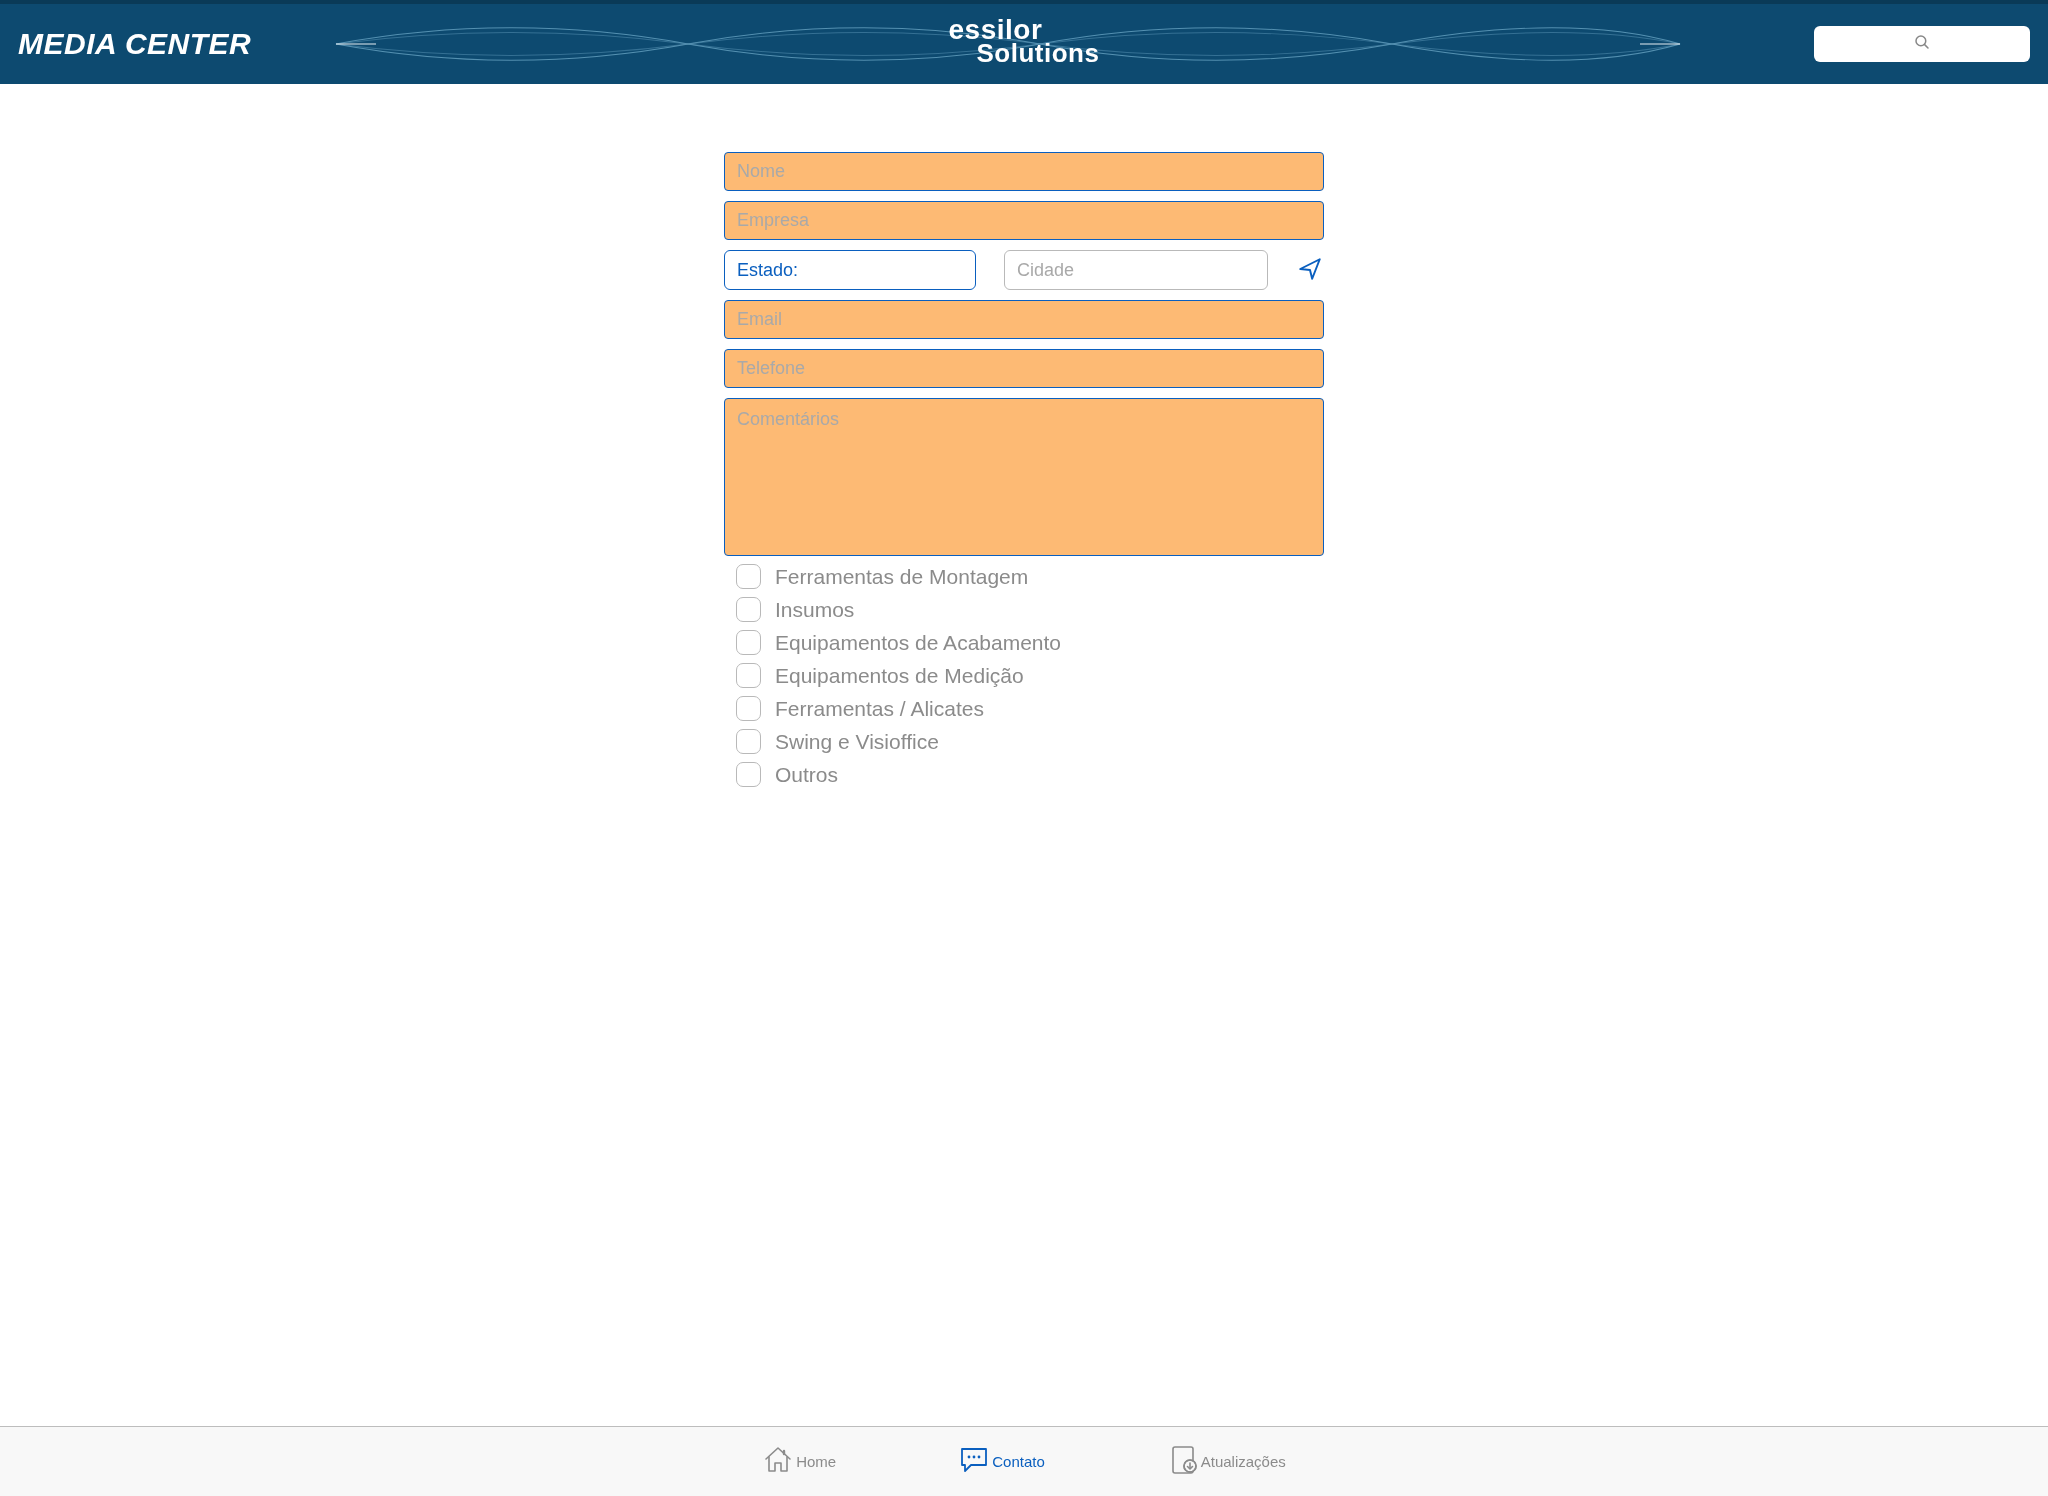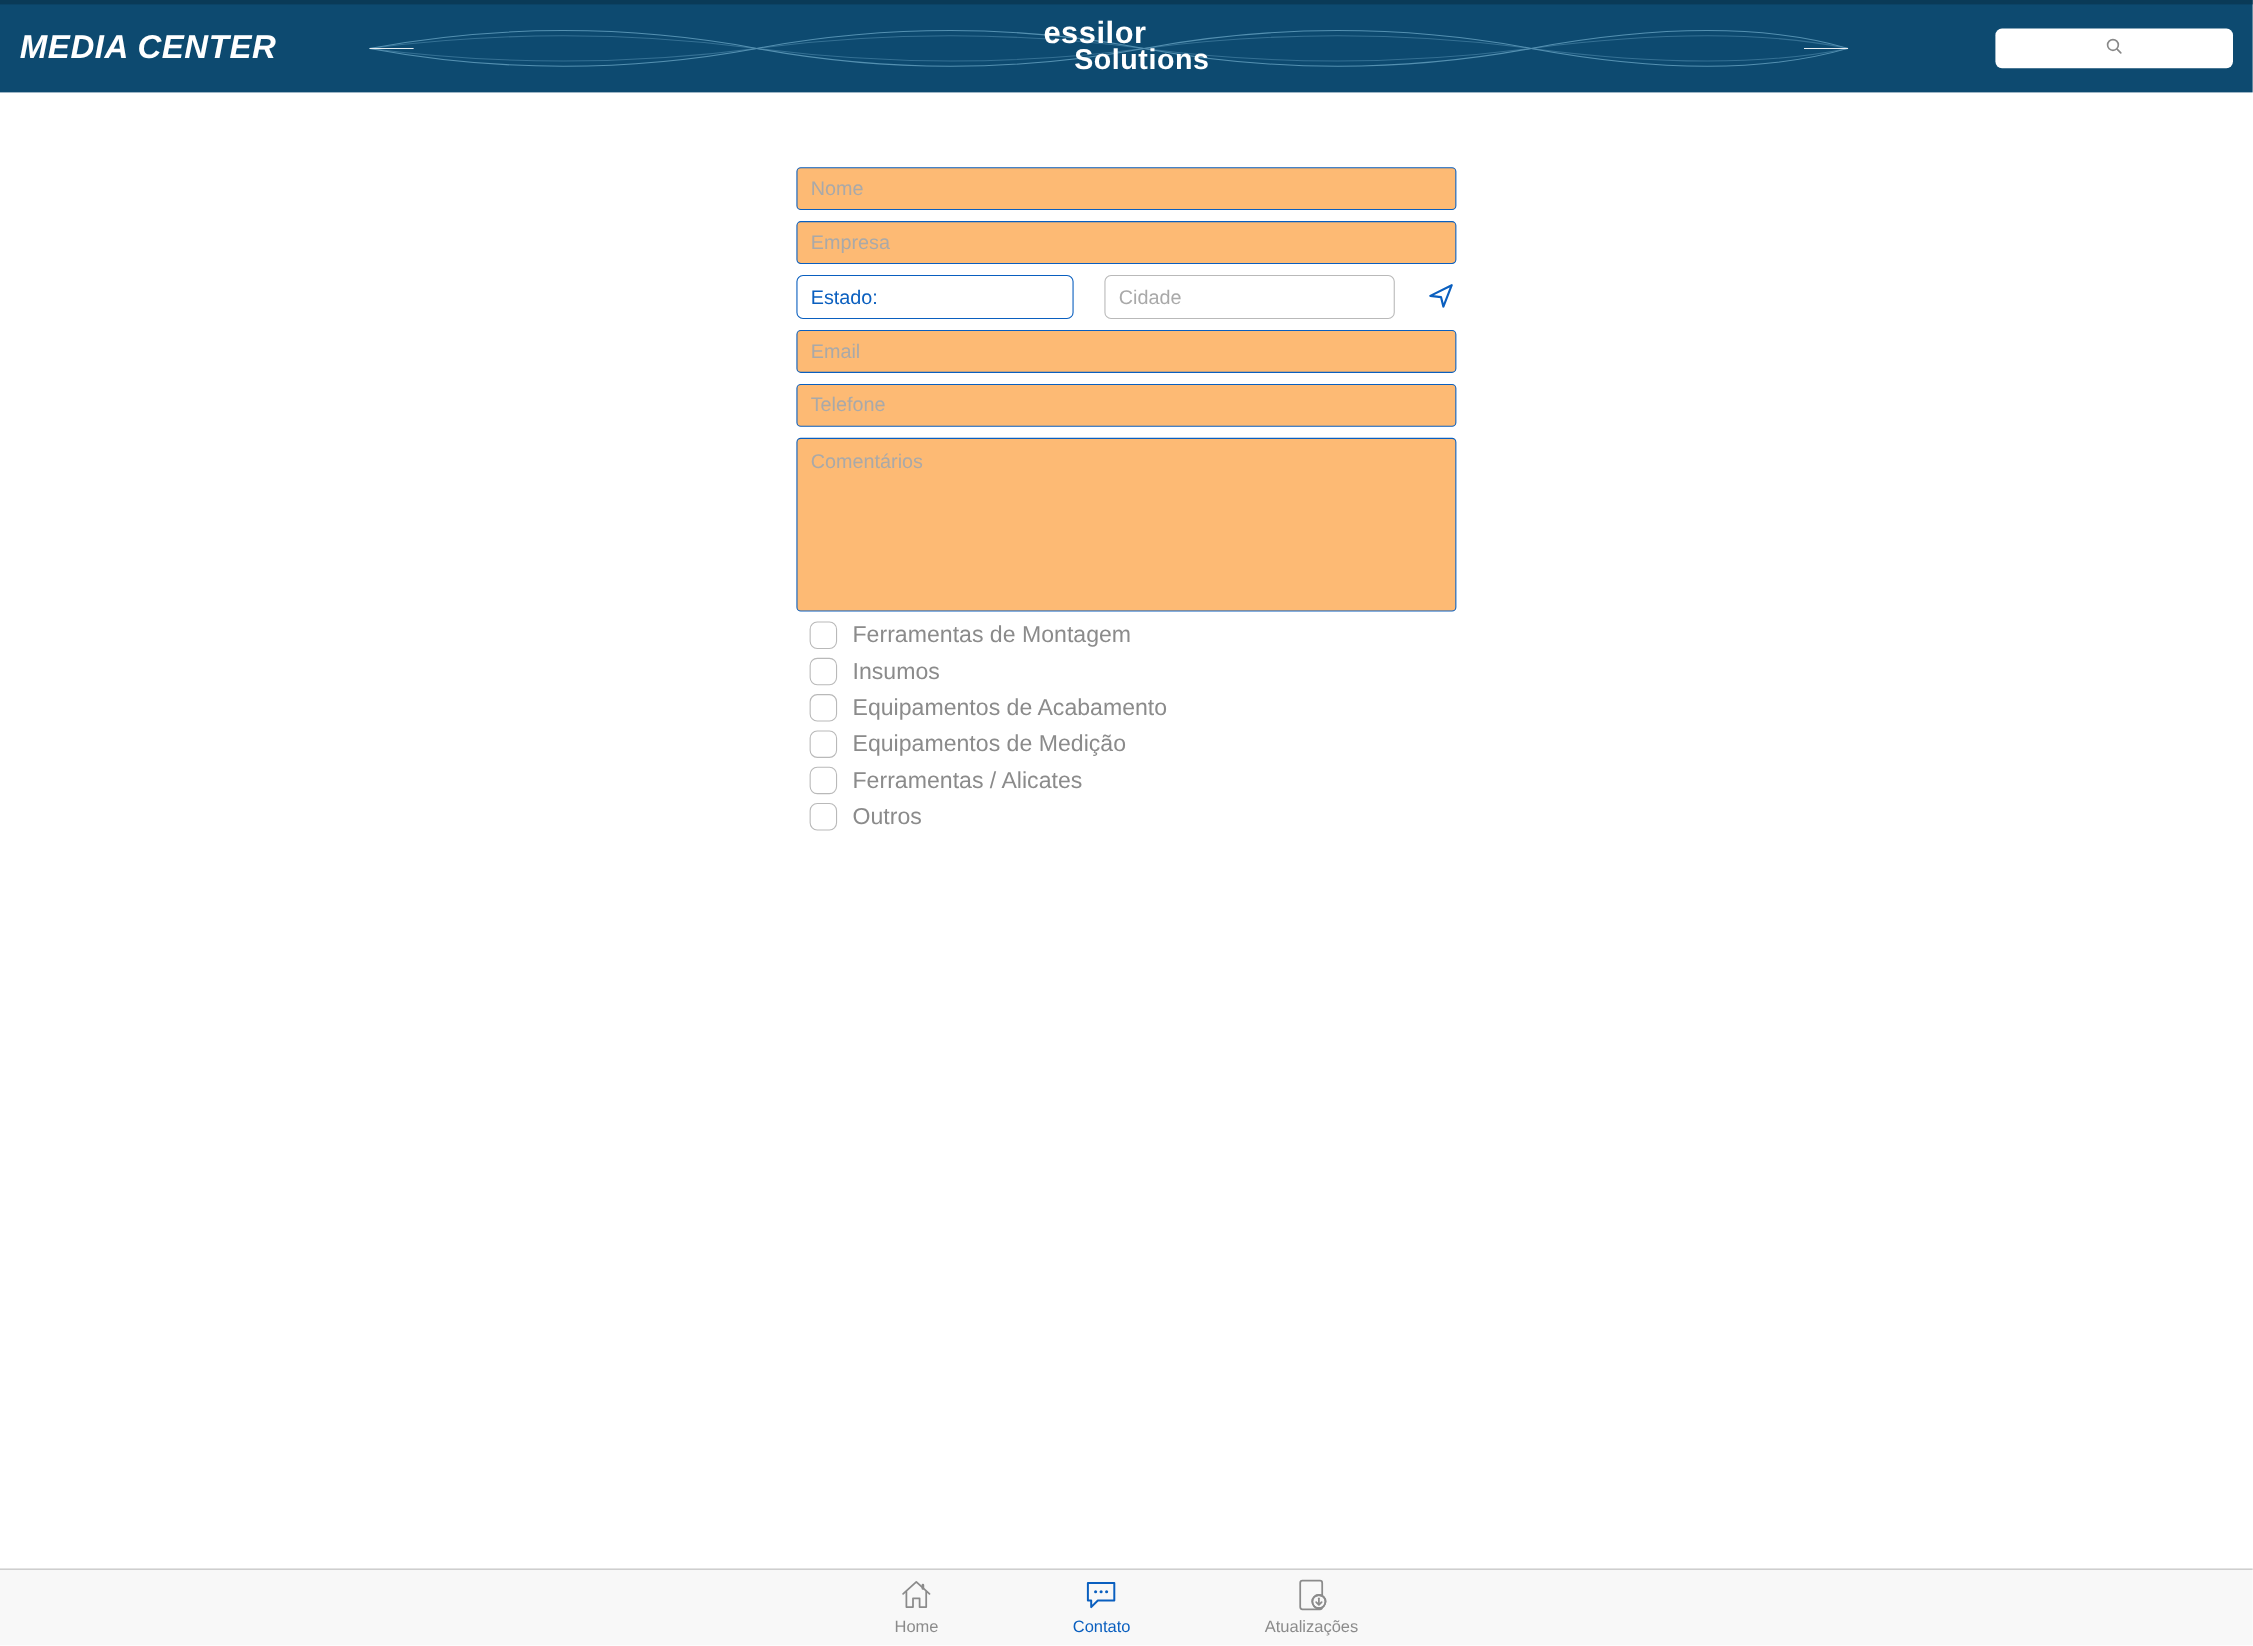--- a/index.html
+++ b/index.html
@@ -177,21 +177,21 @@
     height: 70px;
     border-top: 1px solid #bdbdbd;
     background: #f8f8f8;
     display: flex;
     justify-content: center;
     align-items: center;
     gap: 110px;
   }
   .tab {
     display: flex;
-    flex-direction: column;
+    flex-direction: row;
     align-items: center;
     gap: 2px;
     background: none;
     border: none;
     cursor: pointer;
     color: #8b8b8b;
     font-size: 15px;
     padding: 2px 6px;
   }
   .tab svg { width: 32px; height: 30px; }
@@ -274,20 +274,24 @@
     <div class="check-row">
       <button class="check" type="button"></button>
       <span class="check-label">Equipamentos de Medição</span>
     </div>
     <div class="check-row">
       <button class="check" type="button"></button>
       <span class="check-label">Ferramentas / Alicates</span>
     </div>
     <div class="check-row">
       <button class="check" type="button"></button>
+      <span class="check-label">Swing e Visioffice</span>
+    </div>
+    <div class="check-row">
+      <button class="check" type="button"></button>
       <span class="check-label">Outros</span>
     </div>
 
   </div>
 </div>
 
 <div class="tabbar">
   <button class="tab" type="button">
     <span>
       <svg viewBox="0 0 32 30" fill="none" stroke="#8b8b8b" stroke-width="1.6" stroke-linecap="round" stroke-linejoin="round">

